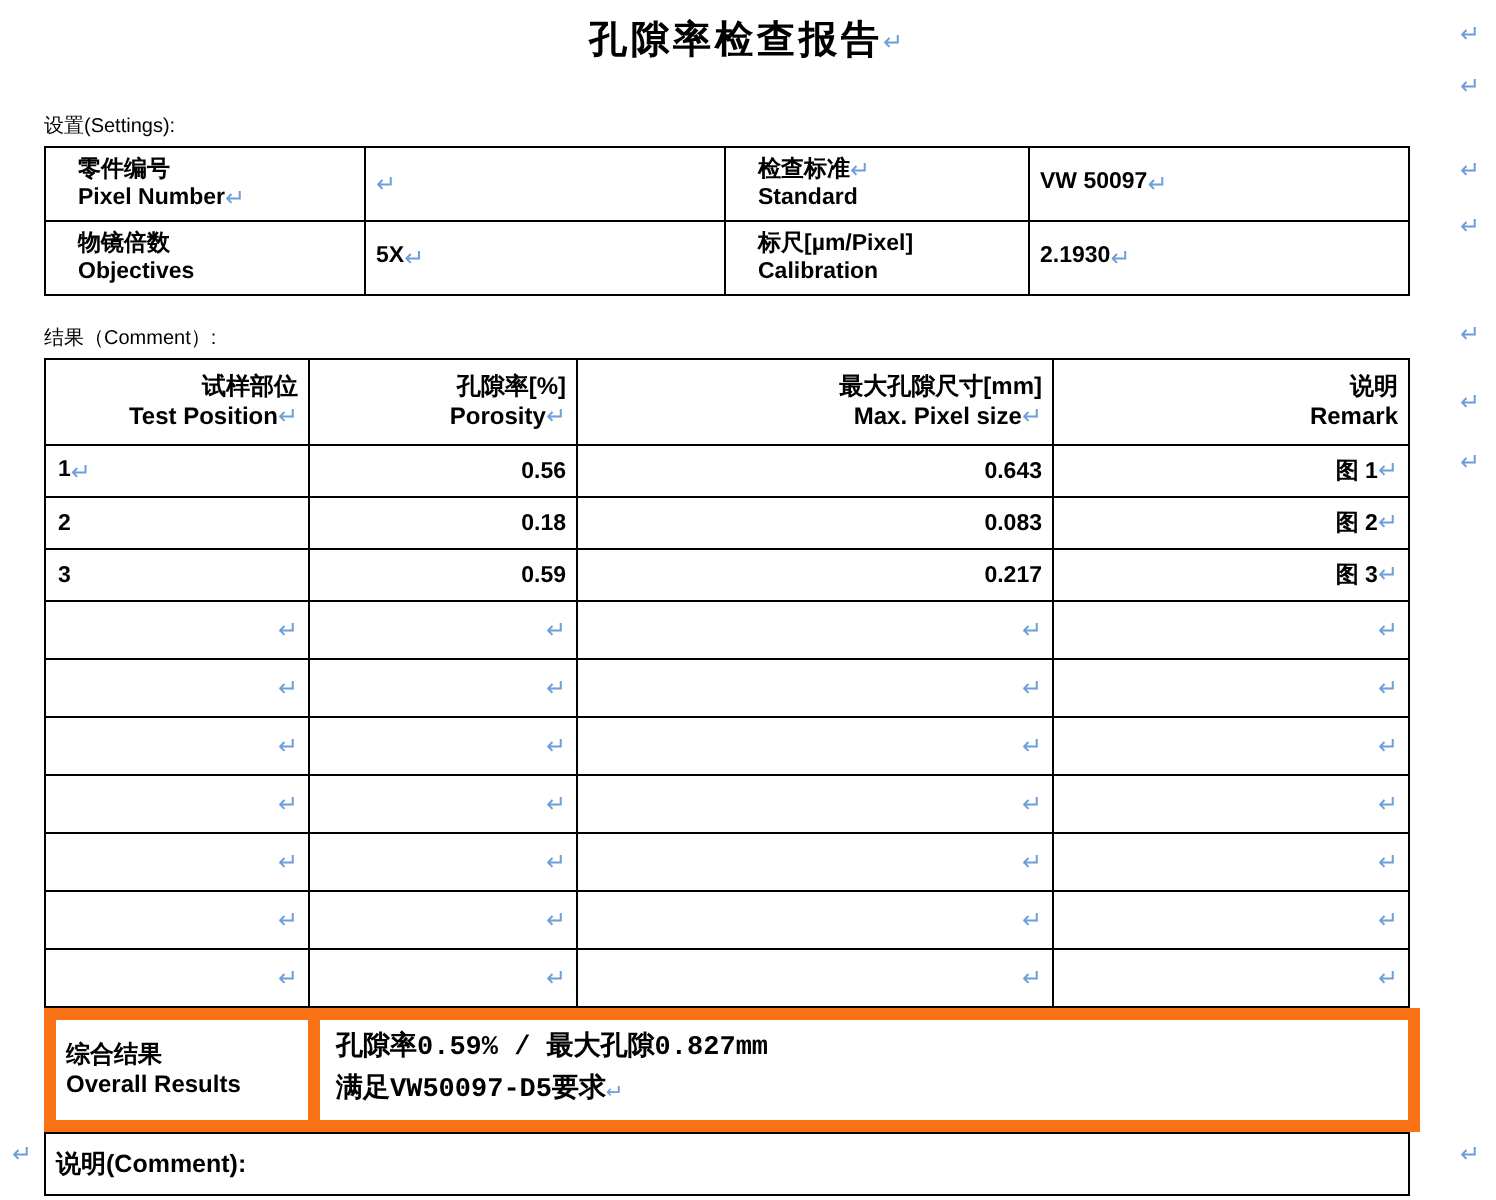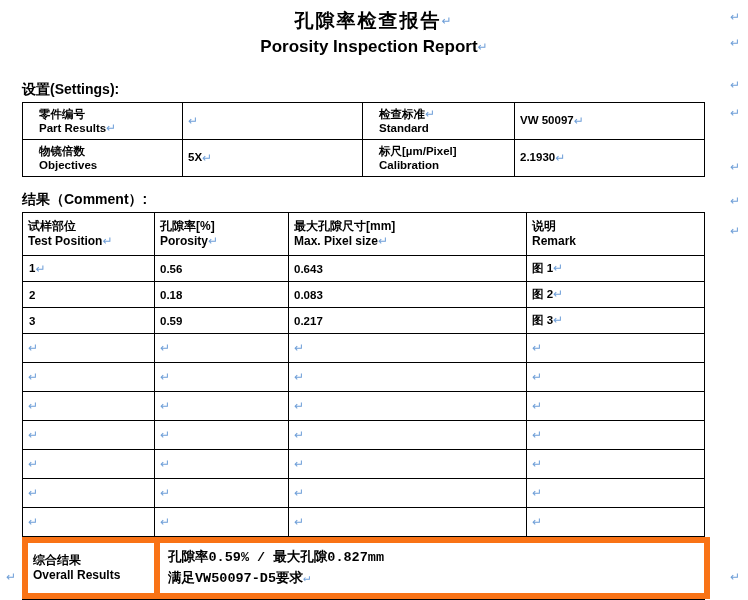--- a/index.html
+++ b/index.html
@@ -41,22 +41,22 @@
   }
   .pilcrow {
     color: #6f9fd8;
     font-weight: normal;
     font-size: 12px;
     vertical-align: top;
   }
 
   
   .section-heading {
-    font-size: 14px;
-    font-weight: bold;
+    font-size: 10px;
+    font-weight: normal;
     margin: 0 0 3px 22px;
   }
   .section-heading.settings { margin-top: 22px; }
   .section-heading.results { margin-top: 14px; }
 
   
   table {
     border-collapse: collapse;
     margin-left: 22px;
     width: 682px;
@@ -69,21 +69,21 @@
     vertical-align: middle;
     height: 16px;
   }
 
   
   .settings-table td { height: 30px; }
   .settings-table .label { font-weight: bold; line-height: 14px; padding-left: 16px; }
   .settings-table .val { font-weight: bold; }
 
   
-  .results-table td { text-align: left; }
+  .results-table td { text-align: right; }
   .results-table td.pos { text-align: left; font-weight: bold; padding-left: 6px; }
   .results-table .hdr {
     font-weight: bold;
     height: 36px;
     line-height: 15px;
     font-size: 12px;
   }
   .results-table .data { font-weight: bold; height: 19px; }
   .results-table .empty { height: 22px; }
 
@@ -126,21 +126,20 @@
     font-size: 12px;
   }
 </style>
 </head>
 <body>
 
 <div class="page">
 
   <div class="title-block">
     <div class="title-cn"><span>孔隙率检查报告</span><span class="pilcrow">↵</span></div>
-    <div class="title-en"><span>Porosity Inspection Report</span><span class="pilcrow">↵</span></div>
   </div>
 
   <div class="margin-mark" style="top:10px;">↵</div>
   <div class="margin-mark" style="top:36px;">↵</div>
   <div class="margin-mark" style="top:78px;">↵</div>
   <div class="margin-mark" style="top:106px;">↵</div>
   <div class="margin-mark" style="top:160px;">↵</div>
   <div class="margin-mark" style="top:194px;">↵</div>
   <div class="margin-mark" style="top:224px;">↵</div>
   <div class="margin-mark" style="top:570px;">↵</div>
@@ -152,21 +151,21 @@
     <colgroup>
       <col style="width:160px">
       <col style="width:180px">
       <col style="width:152px">
       <col style="width:190px">
     </colgroup>
     <tbody>
       <tr>
         <td class="label">
           <div>零件编号</div>
-          <div><span>Part Results</span><span class="pilcrow">↵</span></div>
+          <div><span>Pixel Number</span><span class="pilcrow">↵</span></div>
         </td>
         <td class="val"><span></span><span class="pilcrow">↵</span></td>
         <td class="label">
           <div><span>检查标准</span><span class="pilcrow">↵</span></div>
           <div>Standard</div>
         </td>
         <td class="val"><span>VW 50097</span><span class="pilcrow">↵</span></td>
       </tr>
       <tr>
         <td class="label">

